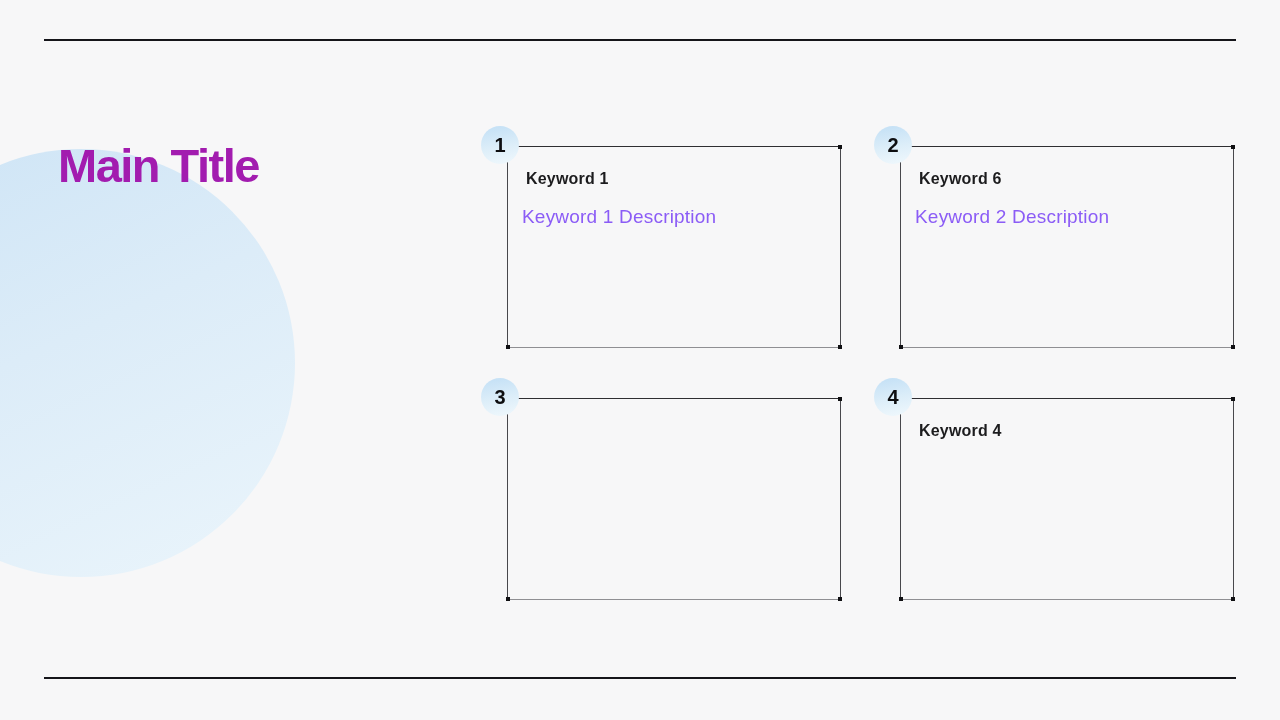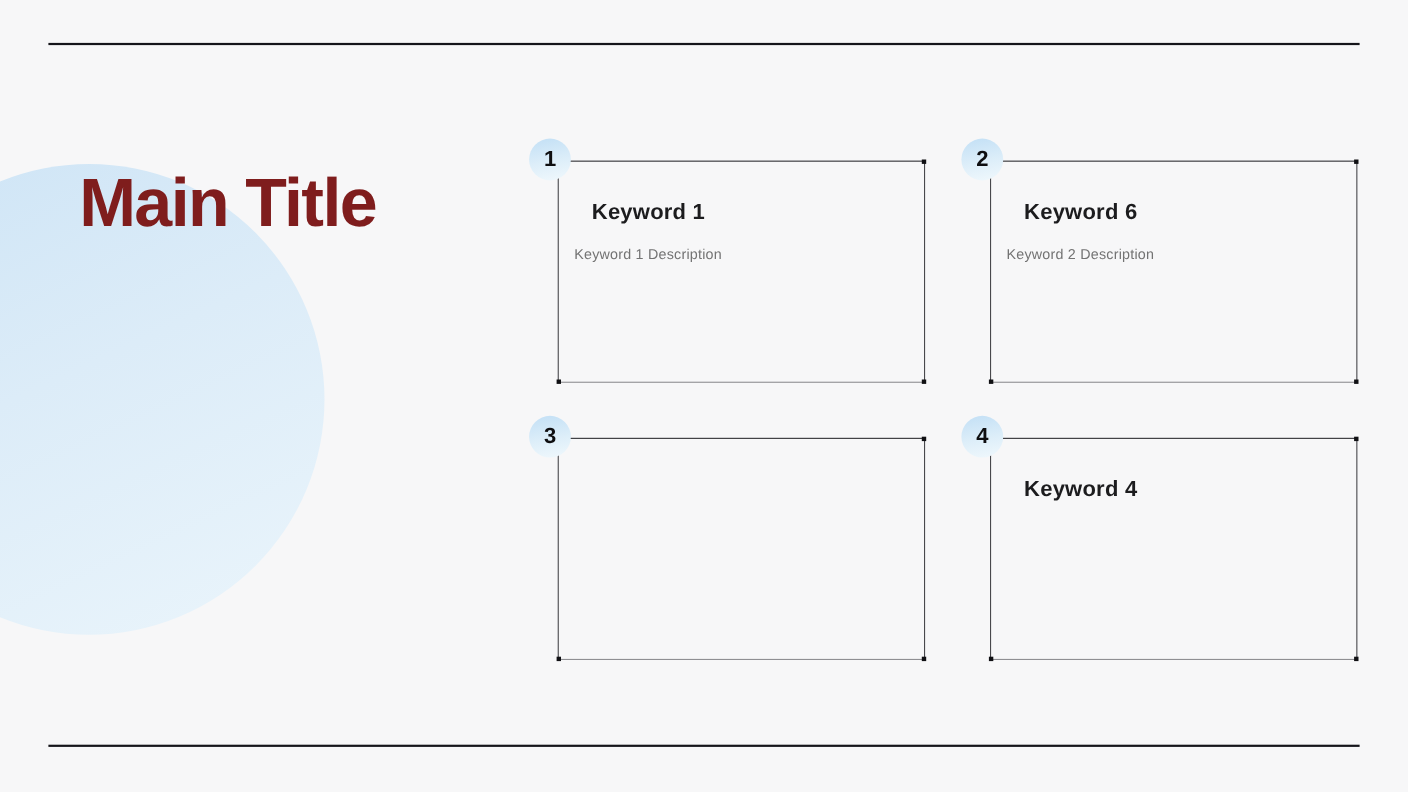--- a/index.html
+++ b/index.html
@@ -33,27 +33,27 @@
     top: 149px;
     width: 428px;
     height: 428px;
     border-radius: 50%;
     background: linear-gradient(155deg, #cfe5f6 5%, #dcecf8 45%, #e9f4fb 95%);
   }
 
   
   .main-title {
     position: absolute;
-    left: 72px;
+    left: 58px;
     top: 109px;
-    font-size: 62px;
+    font-size: 47px;
     line-height: 1.1;
     font-weight: 800;
     letter-spacing: -1.5px;
-    color: #7f1d1d;
+    color: #a21caf;
   }
 
   
   .cards {
     position: absolute;
     left: 507px;
     top: 146px;
     display: grid;
     grid-template-columns: 334px 334px;
     grid-auto-rows: 202px;
@@ -89,32 +89,32 @@
     background: linear-gradient(170deg, #c7e2f6 10%, #ddeef9 55%, #eef7fc 95%);
     display: flex;
     align-items: center;
     justify-content: center;
     font-size: 20px;
     font-weight: 800;
     color: #0e0e10;
   }
 
   .card-title {
-    font-size: 20px;
+    font-size: 16px;
     font-weight: 700;
     letter-spacing: 0.2px;
     color: #1c1c1e;
-    margin: 16px;
+    margin: 4px;
   }
   .card-desc {
     margin: 18px 0 0 0;
-    font-size: 13px;
+    font-size: 19px;
     font-weight: 400;
     letter-spacing: 0.2px;
-    color: #737373;
+    color: #8b5cf6;
   }
 </style>
 </head>
 <body>
 
 <div class="rule top"></div>
 <div class="rule bottom"></div>
 
 <div class="decor-circle"></div>
 

